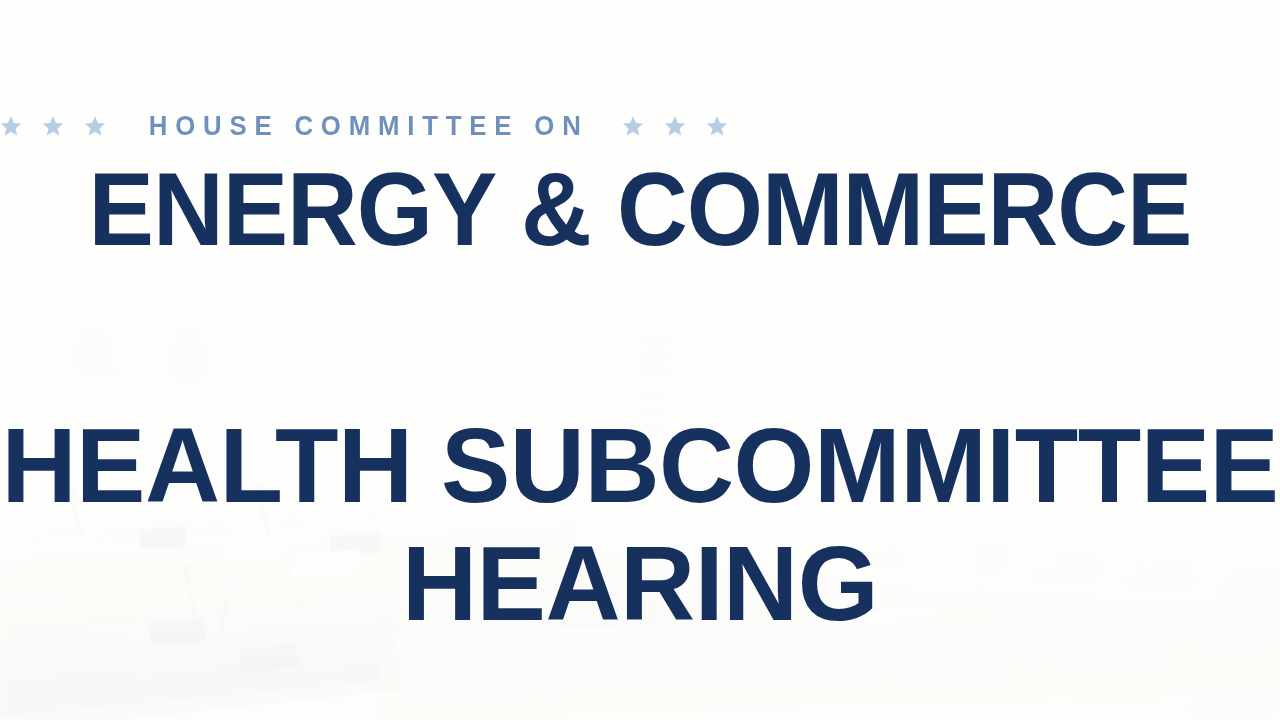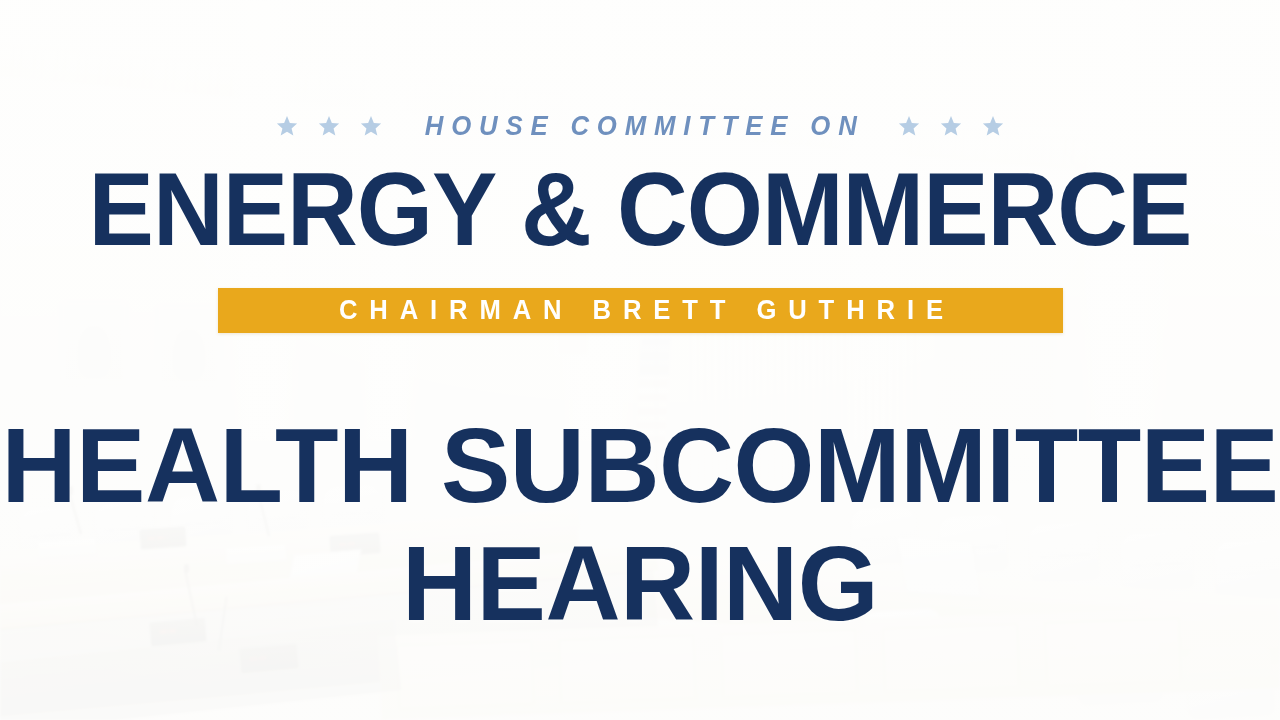--- a/index.html
+++ b/index.html
@@ -236,23 +236,22 @@
 
   
   #content {
     position:absolute; inset:0;
     display:flex; flex-direction:column; align-items:center;
   }
 
   
   .eyebrow {
     position:absolute; left:0; right:0; top:112px;
-    display:flex; align-items:center; justify-content:center;
+    display:flex; align-items:center; 
     gap:14px;
-    font-style:italic;
   }
   .star-group { display:flex; align-items:center; gap:20px; }
   .star { width:22px; height:22px; display:block; }
   .eyebrow-text {
     font-family:"Liberation Sans Narrow","Liberation Sans", sans-serif;
     font-weight:bold;
     font-size:28px;
     letter-spacing:8.5px;
     color:#6f90be;
     white-space:nowrap;
@@ -430,23 +429,20 @@
           <polygon points="12,1.2 15.1,8.6 23,9.3 17,14.6 18.9,22.4 12,18.2 5.1,22.4 7,14.6 1,9.3 8.9,8.6" fill="#b6cde4"></polygon>
         </svg>
         <svg class="star" viewBox="0 0 24 24" aria-hidden="true">
           <polygon points="12,1.2 15.1,8.6 23,9.3 17,14.6 18.9,22.4 12,18.2 5.1,22.4 7,14.6 1,9.3 8.9,8.6" fill="#b6cde4"></polygon>
         </svg>
       </div>
     </div>
 
     <div class="wordmark">ENERGY &amp; COMMERCE</div>
 
-    <div class="gold-bar">
-      <span class="gold-bar-text">CHAIRMAN BRETT GUTHRIE</span>
-    </div>
 
     <div class="headline">
       <span class="l1">HEALTH SUBCOMMITTEE</span>
       <span class="l2">HEARING</span>
     </div>
 
   </div>
 </div>
 
 </body></html>

